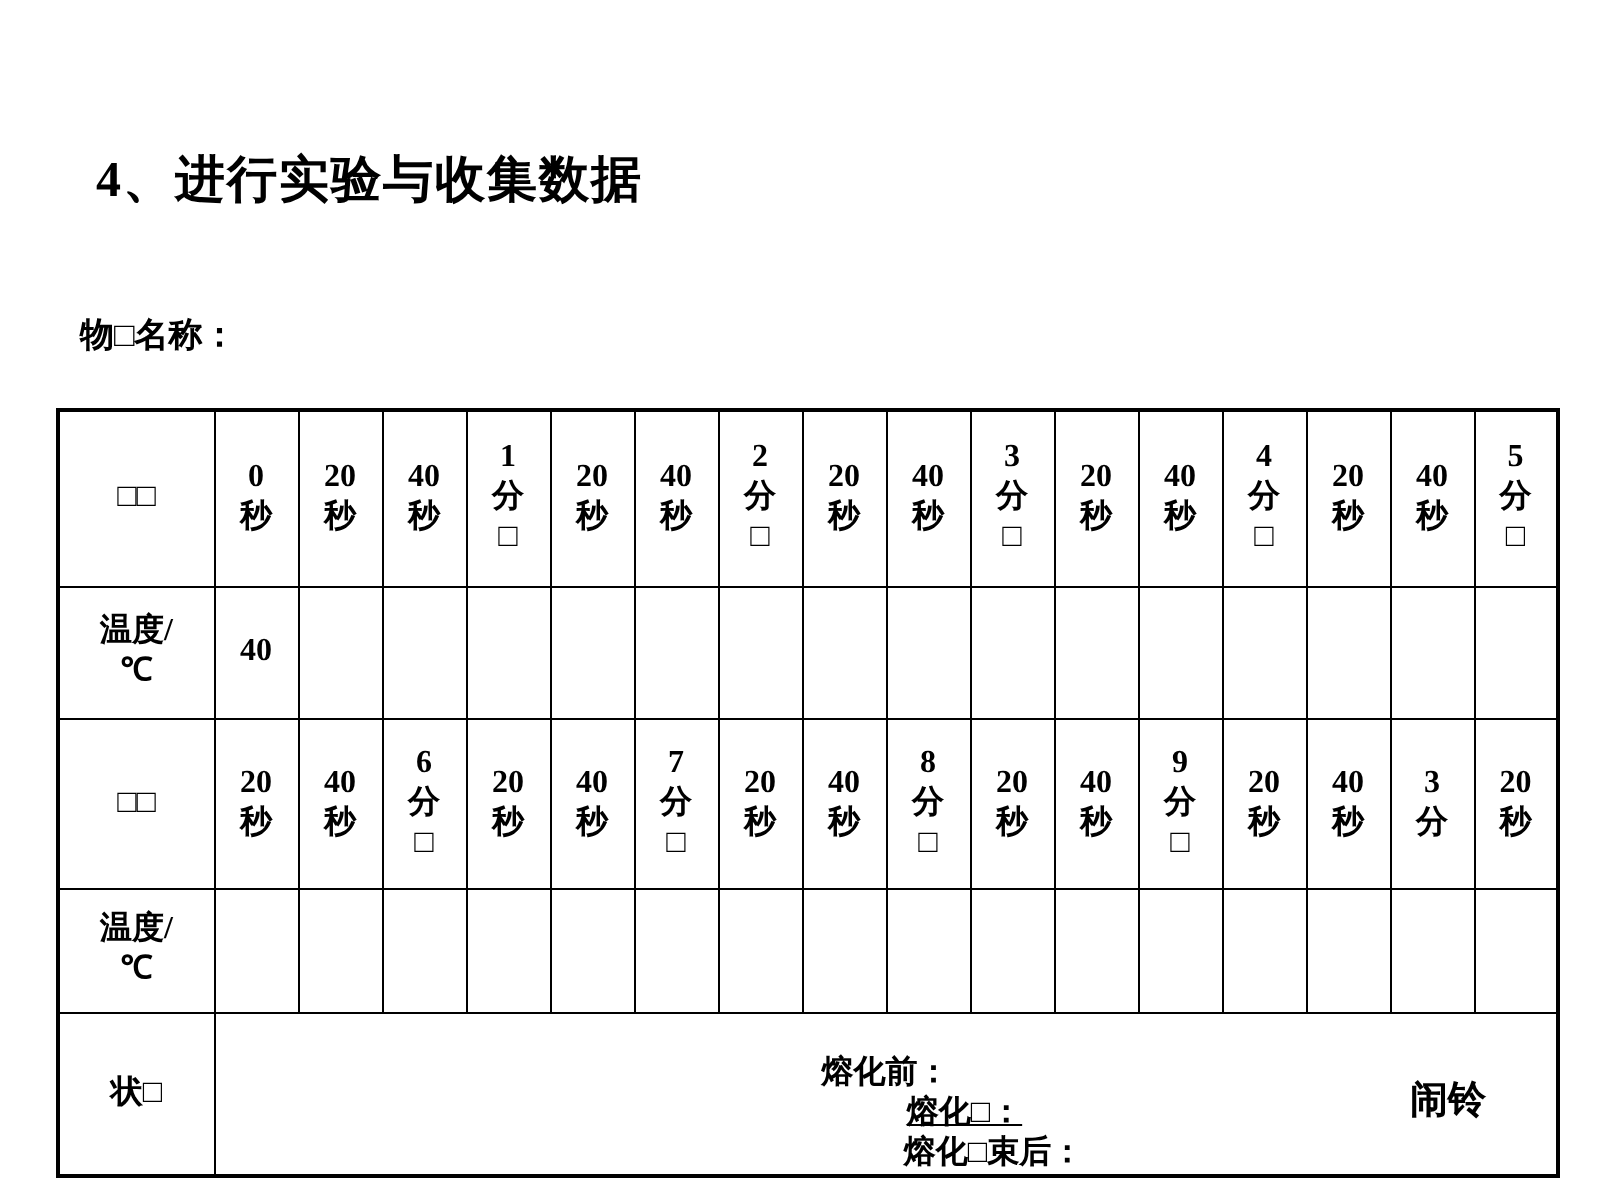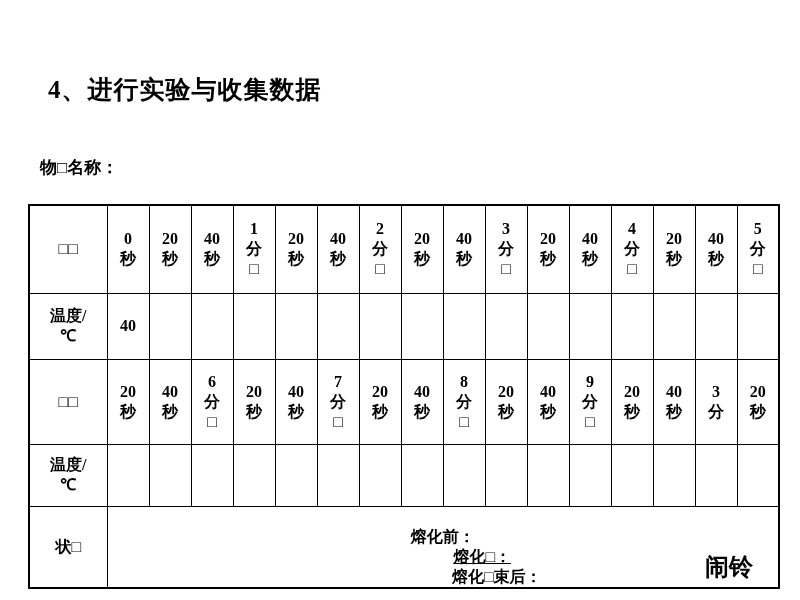--- a/index.html
+++ b/index.html
@@ -66,22 +66,22 @@
   td.status-cell {
     text-align: left;
     white-space: nowrap;
     padding-left: 6px;
   }
   td.status-cell .seg2 { margin-left: 79px; text-decoration: underline; }
   td.status-cell .seg3 { margin-left: 108px; }
   .footer-label {
     position: absolute;
     left: 705px;
-    top: 551px;
-    font-size: 24px;
+    top: 537px;
+    font-size: 19px;
     font-weight: bold;
     white-space: nowrap;
   }
 </style>
 </head>
 <body>
 
 <div class="slide">
 
   <h1 class="title">4、进行实验与收集数据</h1>

